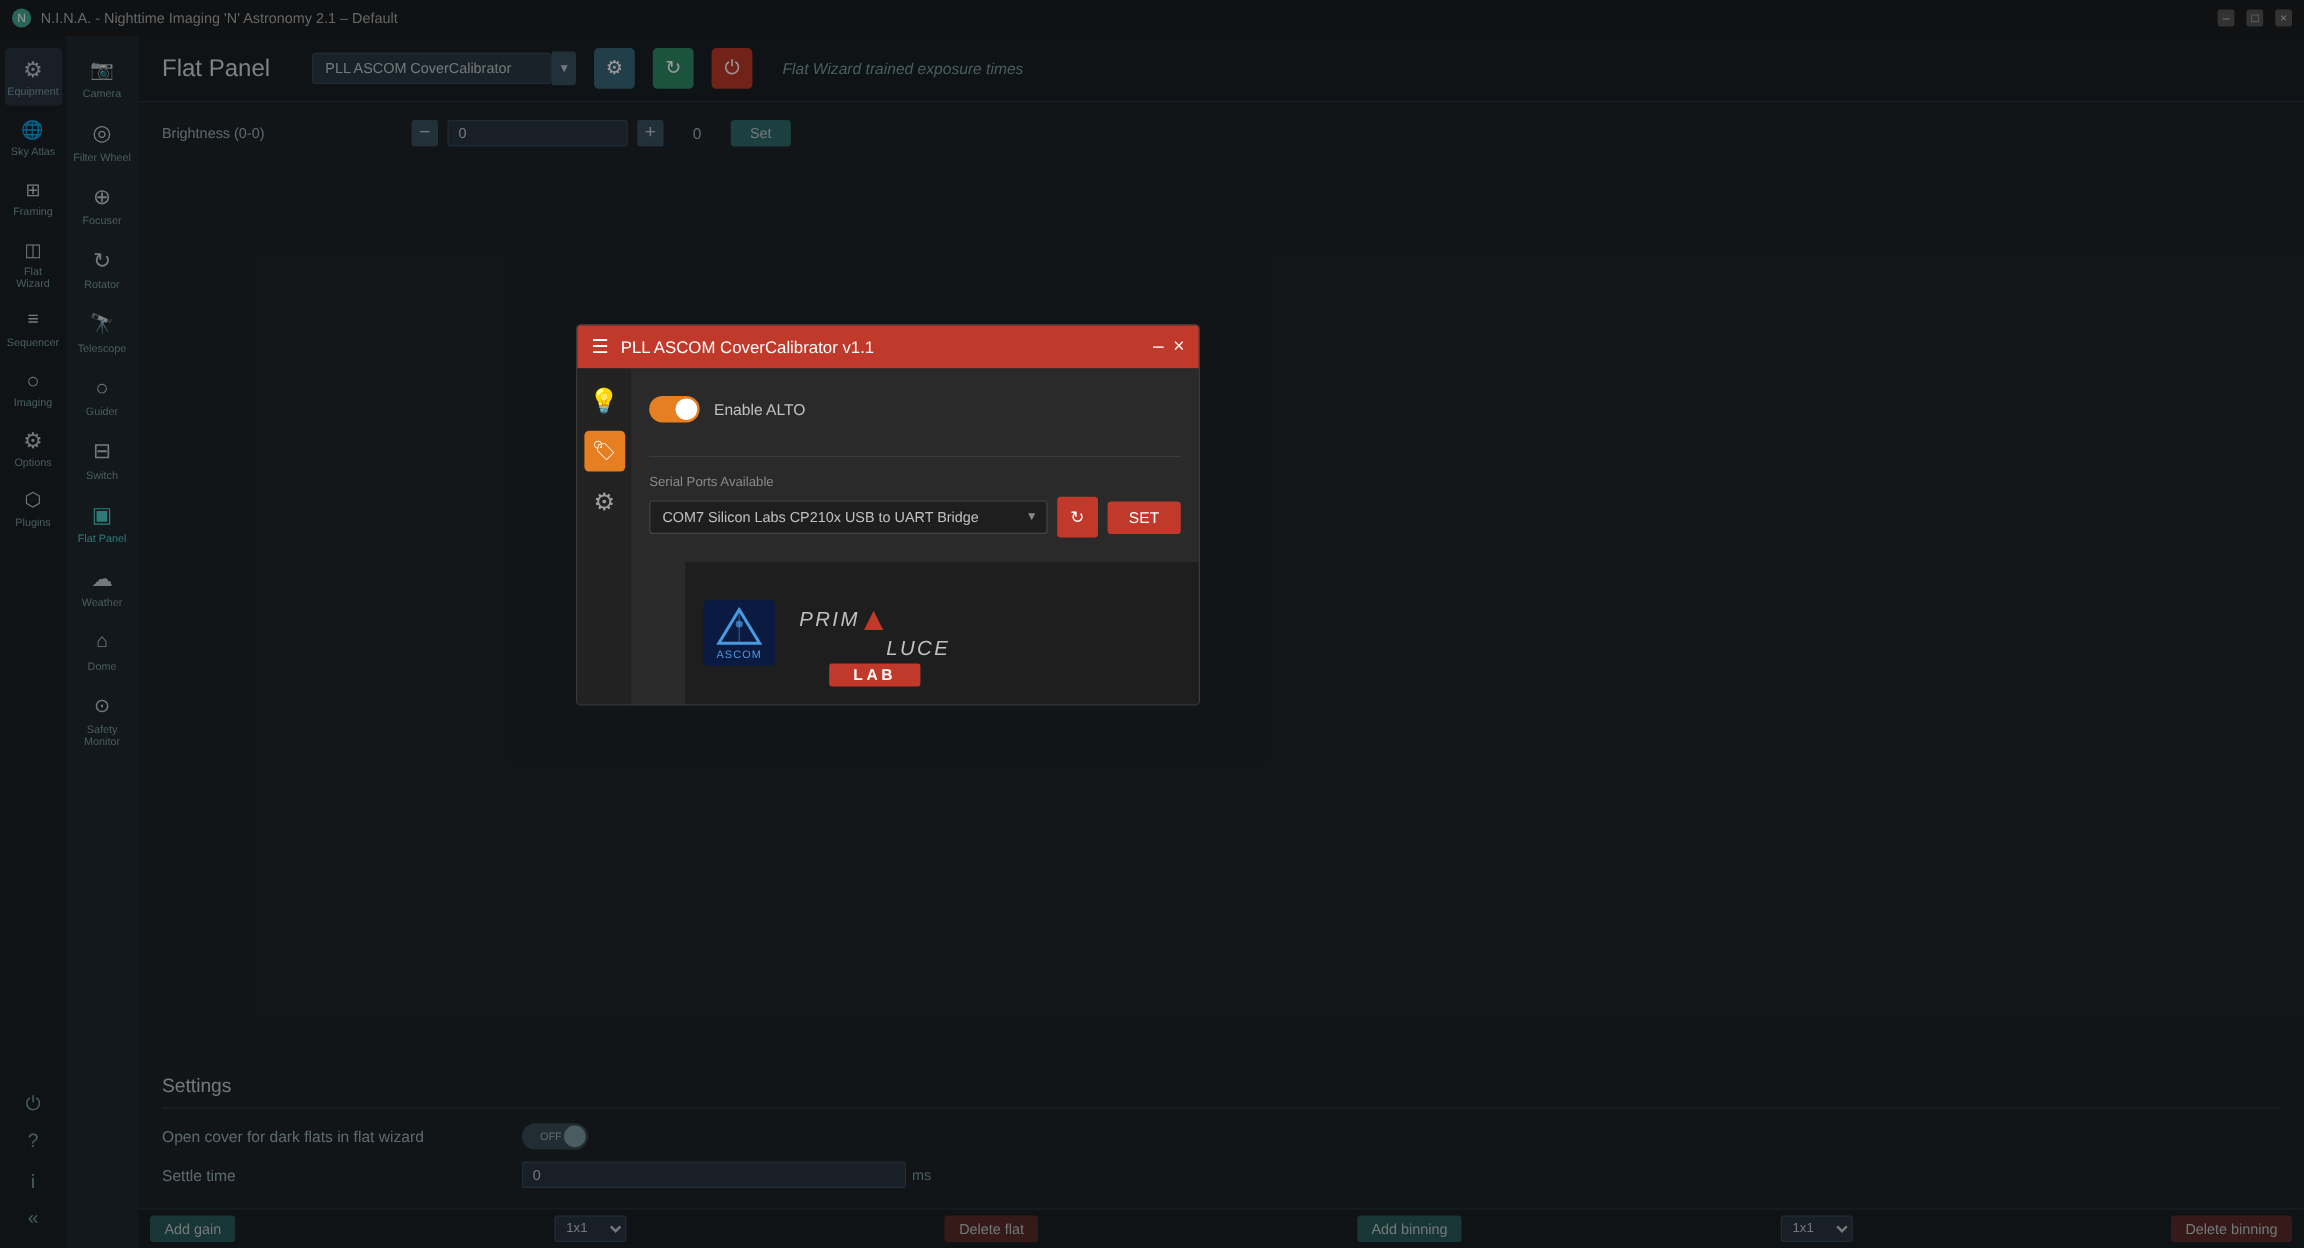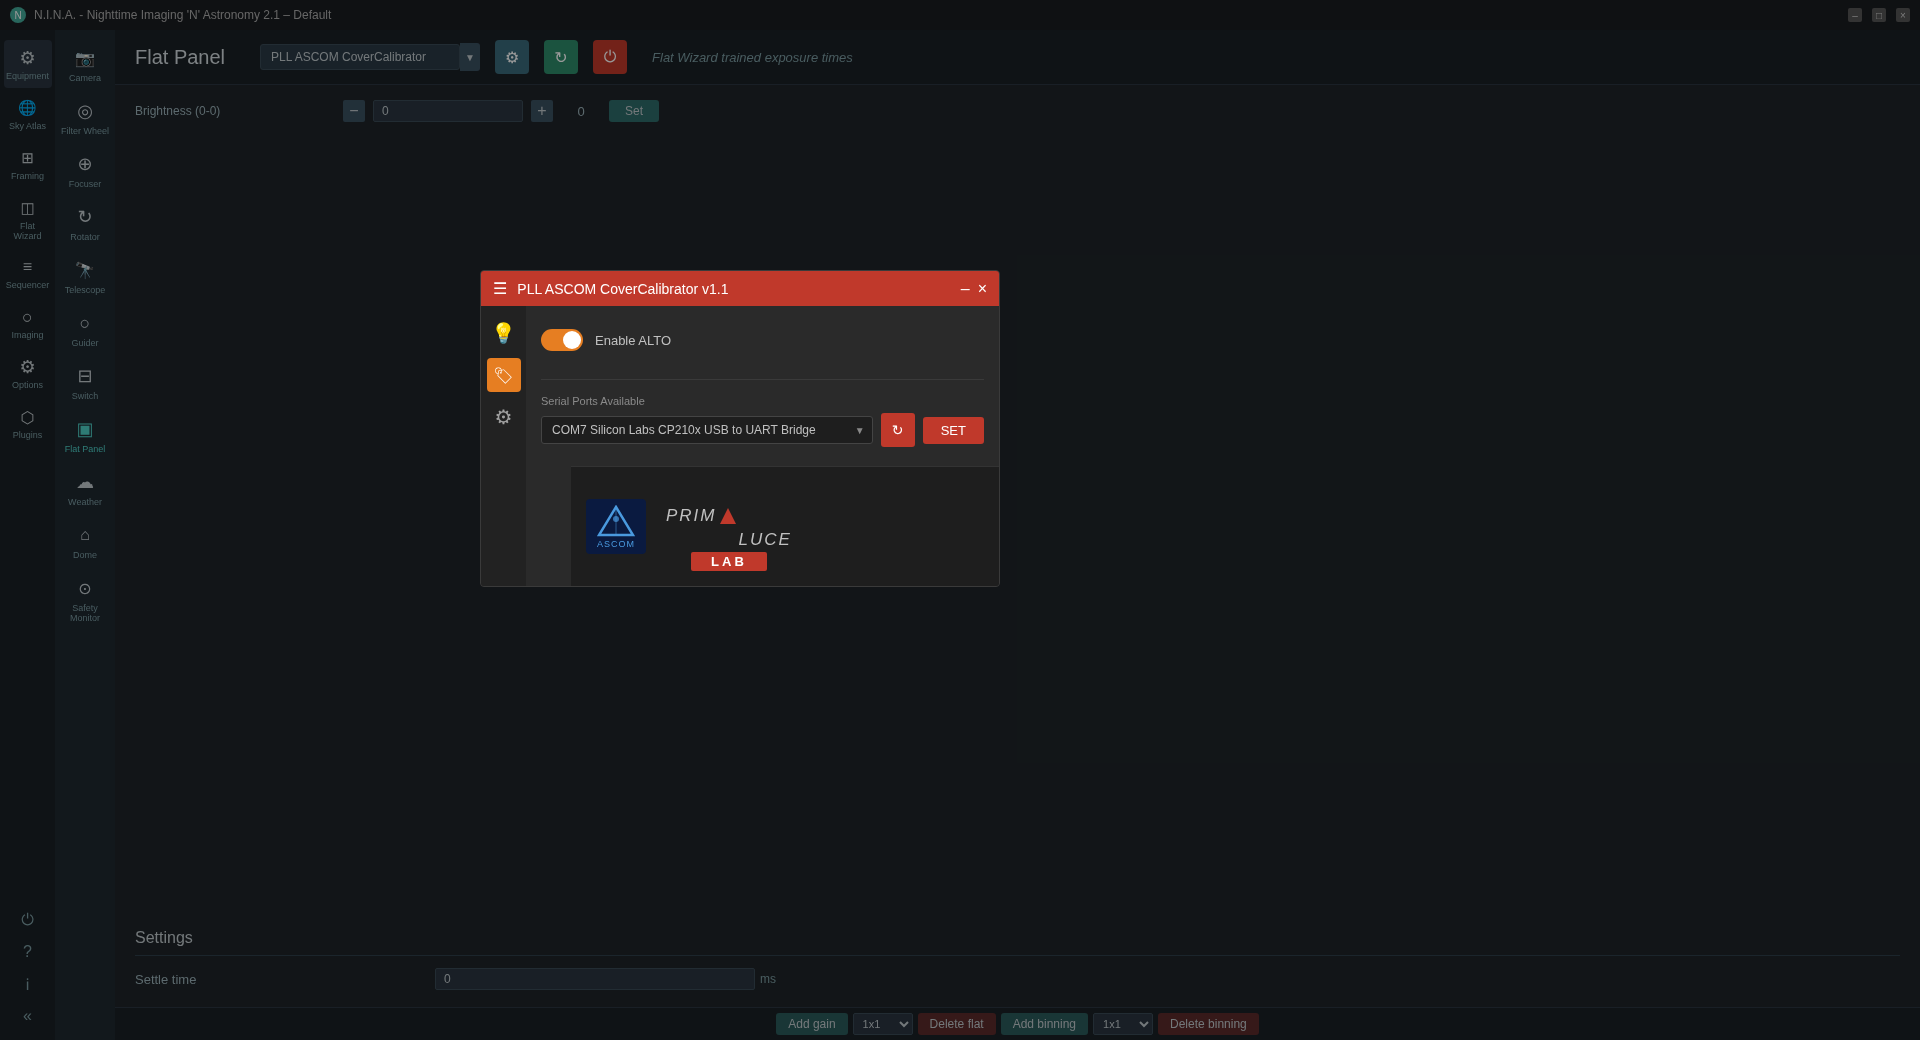--- a/index.html
+++ b/index.html
@@ -369,21 +369,21 @@
     }
 
     
     .bottom-toolbar {
       position: absolute;
       bottom: 0; left: 115px; right: 0;
       height: 32px;
       background: #1a2025;
       display: flex;
       align-items: center;
-      justify-content: center;
+      justify-content: space-between;
       padding: 16px 10px;
       gap: 5px;
       border-top: 1px solid #2a3540;
     }
     .bottom-btn {
       padding: 4px 12px;
       background: #2a5a5a;
       border: none;
       border-radius: 3px;
       color: #c0c8cc;
@@ -736,20 +736,27 @@
       <button class="minus-btn">−</button>
       <input class="brightness-input" type="text" value="0" style="">
       <button class="plus-btn">+</button>
       <span class="brightness-val">0</span>
       <button class="set-btn">Set</button>
     </div>
   </div>
 
   <div class="settings-section">
     <div class="settings-title">Settings</div>
+    <div class="setting-row">
+      <span class="setting-label">Open cover for dark flats in flat wizard</span>
+      <div class="toggle-switch">
+        <div class="knob"></div>
+        <span class="toggle-off-label">OFF</span>
+      </div>
+    </div>
     <div class="setting-row">
       <span class="setting-label">Settle time</span>
       <div class="settle-input-wrapper">
         <input class="settle-input" type="text" value="0" style="">
         <span class="settle-unit">ms</span>
       </div>
     </div>
   </div>
 </div>
 

